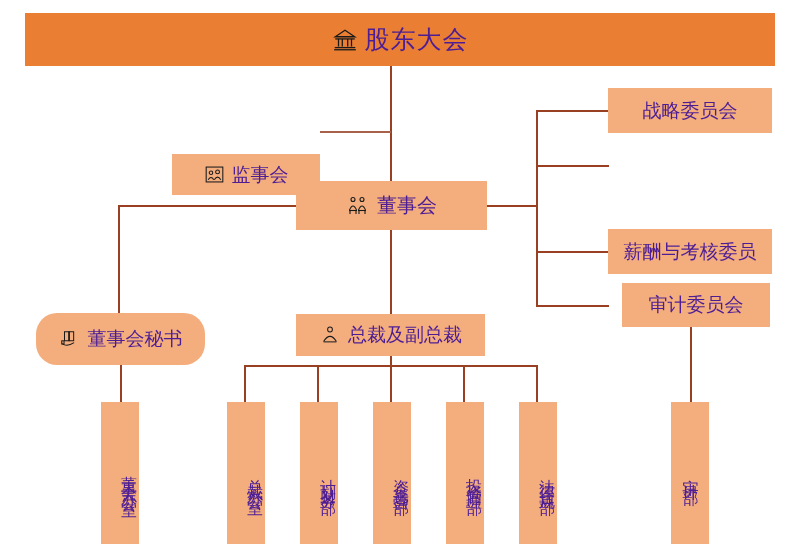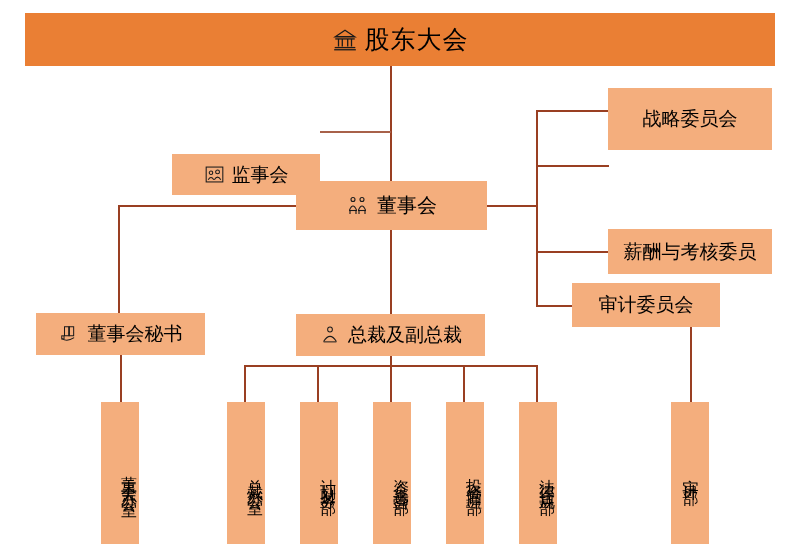--- a/index.html
+++ b/index.html
@@ -9,21 +9,21 @@
     font-family:"DejaVu Sans","Liberation Sans",sans-serif;
     overflow:hidden;
   }
   #chart{position:relative;width:792px;height:551px;}
 
   
   .node{
     position:absolute;
     box-sizing:border-box;
     background:#F4AE7D;
-    color:#000000;
+    color:#4c1d95;
     display:flex;
     align-items:center;
     justify-content:center;
     white-space:nowrap;
   }
   .node.root{
     background:#EA7F34;
     font-size:25px;
     letter-spacing:1px;
   }
@@ -133,31 +133,31 @@
           <line x1="12" y1="16.5" x2="20" y2="16.5"></line>
         <line x1="4" y1="16.5" x2="4" y2="20"></line>
           <line x1="10" y1="16.5" x2="10" y2="20"></line>
         <line x1="13" y1="16.5" x2="13" y2="20"></line>
           <line x1="19" y1="16.5" x2="19" y2="20"></line>
       </svg>
     </span>
     <span class="lbl">董事会</span>
   </div>
 
-  <div class="node h-node" style="left:608px;top:88px;width:164px;height:62px;">
+  <div class="node h-node" style="left:608px;top:88px;width:164px;height:45px;">
     <span class="lbl">战略委员会</span>
   </div>
   <div class="node h-node" style="left:608px;top:229px;width:164px;height:45px;align-items:center;">
     <span class="lbl">薪酬与考核委员</span>
   </div>
-  <div class="node h-node" style="left:572px;top:283px;width:148px;height:44px;justify-content:center;">
+  <div class="node h-node" style="left:622px;top:283px;width:148px;height:44px;justify-content:center;">
     <span class="lbl">审计委员会</span>
   </div>
 
-  <div class="node h-node" style="left:36px;top:313px;width:169px;height:42px;">
+  <div class="node h-node" style="left:36px;top:313px;width:169px;height:52px;border-radius:21px;">
     <span class="ico">
       <svg width="22" height="22" viewBox="0 0 24 24" fill="none" stroke="#1a1a1a" stroke-width="1.1">
         <path d="M6 4 h5 v10 H6 z"></path>
           <path d="M11 4 h5 v10 h-5 z"></path>
         <line x1="11" y1="4" x2="11" y2="14"></line>
         <path d="M3.5 17 q5 4 13-1"></path>
         <rect x="3" y="14" width="2.5" height="3.5"></rect>
       </svg>
     </span>
     <span class="lbl">董事会秘书</span>

